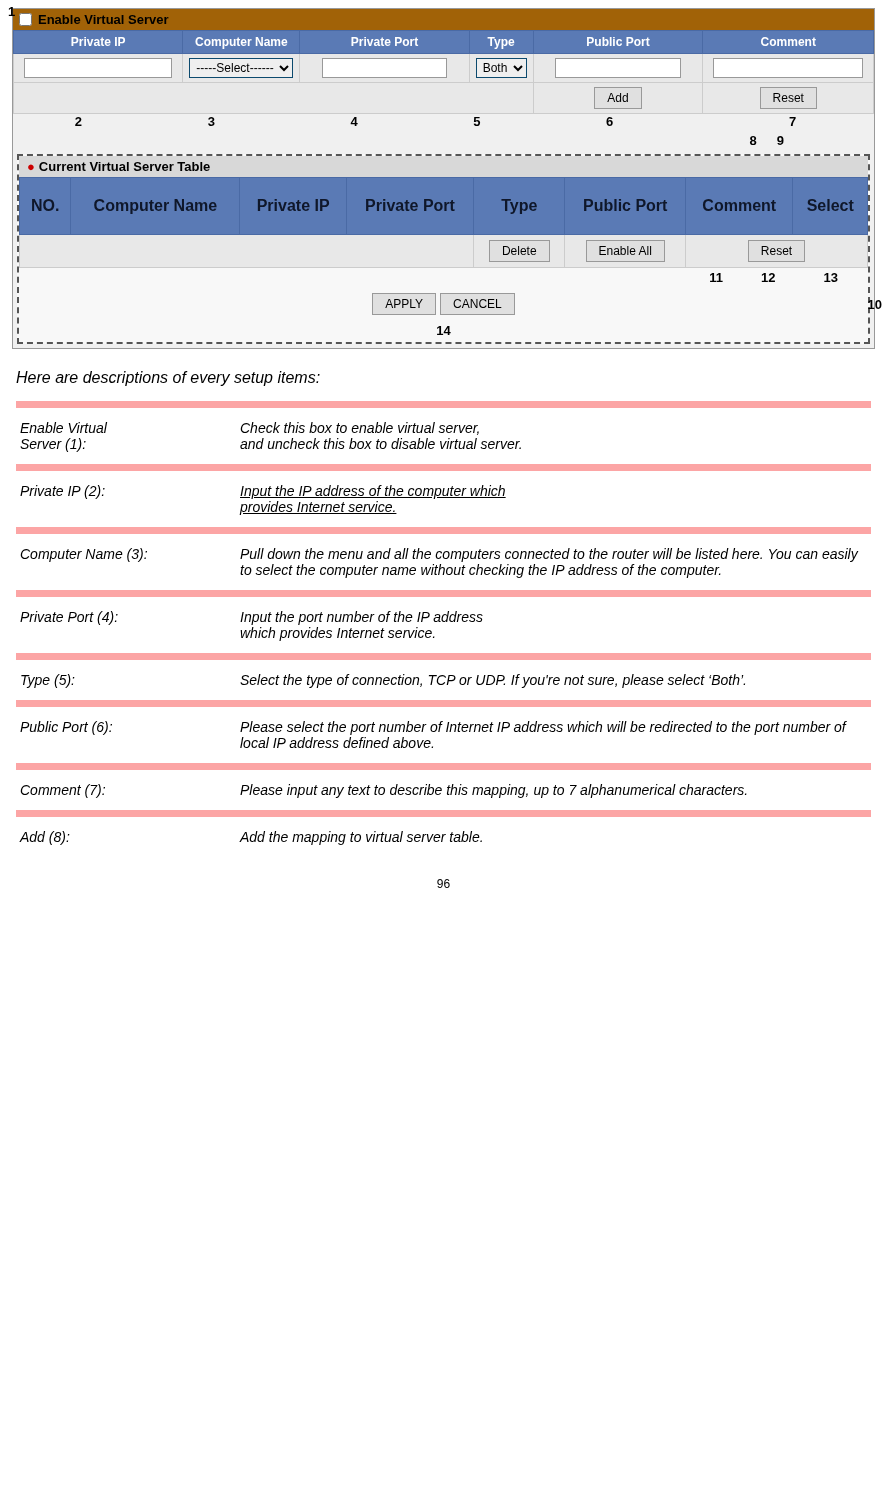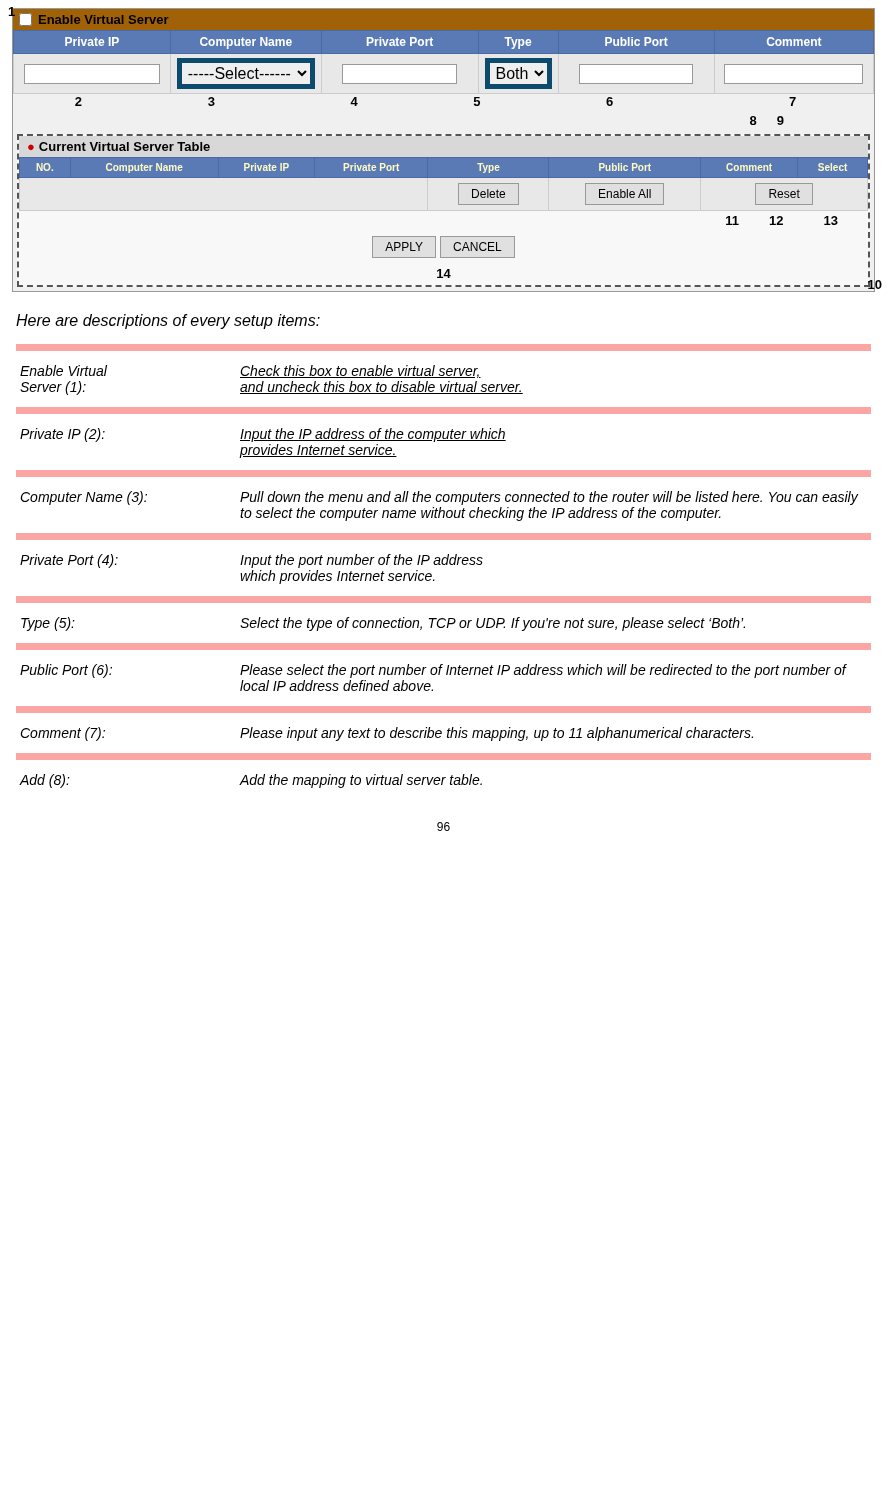--- a/index.html
+++ b/index.html
@@ -53,23 +53,23 @@
       vertical-align: middle;
     }
     .form-table input[type="text"] {
       width: 90%;
       padding: 2px 4px;
       font-size: 12px;
       border: 1px solid #999;
       background: #fff;
     }
     .form-table select {
-      font-size: 16px;
+      font-size: 12px;
       padding: 1px 2px;
-      border: 5px solid #0c4a6e;
+      border: 1px solid #0c4a6e;
     }
 
     .btn-add, .btn-reset-top, .btn-apply, .btn-cancel, .btn-delete, .btn-delete-all, .btn-reset-table {
       padding: 3px 12px;
       font-size: 12px;
       border: 1px solid #999;
       background: #e0e0e0;
       cursor: pointer;
     }
 
@@ -88,25 +88,25 @@
       display: flex;
       align-items: center;
       gap: 4px;
     }
     .current-table {
       width: 100%;
       border-collapse: collapse;
     }
     .current-table th {
       background: #5a7ab5;
-      color: #fef9c3;
-      font-size: 10px;
+      color: #0f172a;
+      font-size: 16px;
       font-weight: bold;
       text-align: center;
-      padding: 4px 6px;
+      padding: 19px 6px;
       border: 1px solid #4a6aa5;
     }
     .current-table td {
       background: #e8e8e8;
       padding: 5px 6px;
       border: 1px solid #ccc;
       text-align: center;
       font-size: 12px;
     }
 
@@ -202,20 +202,29 @@
             <td>
               <select>
                 <option>Both</option>
               </select>
             </td>
             <td>
               <input type="text" style="width: 80%;">
             </td>
             <td>
               <input type="text" style="width: 95%;">
+            </td>
+          </tr>
+          <tr>
+            <td colspan="4"></td>
+            <td>
+              <button class="btn-add">Add</button>
+            </td>
+            <td>
+              <button class="btn-reset-top">Reset</button>
             </td>
           </tr>
         </tbody>
       </table>
     </div>
 
     <div style="display:flex; padding: 0 0 4px 0; font-weight:bold; font-size:13px; justify-content:space-around; padding-left:14px; padding-right: 30px;">
       <span>2</span>
       <span style="margin-left:30px;">3</span>
       <span style="margin-left:40px;">4</span>
@@ -256,21 +265,21 @@
             <td>
               <button class="btn-delete-all">Enable All</button>
             </td>
             <td colspan="2">
               <button class="btn-reset-table">Reset</button>
             </td>
           </tr>
         </tbody>
       </table>
 
-      <div style="display:flex; justify-content:flex-end; padding: 2px 10px 2px 0; font-weight:bold; font-size:13px; gap:30px;">
+      <div style="display:flex; justify-content:flex-end; padding: 2px 10px 2px 0; font-weight:bold; font-size:13px; gap:38px;">
         <span>11</span>
         <span style="margin-right:10px;">12</span>
         <span style="margin-right:20px;">13</span>
       </div>
 
       <div class="apply-row">
         <button class="btn-apply">APPLY</button>
         <button class="btn-cancel">CANCEL</button>
       </div>
       <div style="text-align:center; font-weight:bold; font-size:13px; padding-bottom:4px;">
@@ -281,21 +290,21 @@
 </div>
 
 <div class="desc-section">
   <p class="intro">Here are descriptions of every setup items:</p>
 
   <table class="desc-table">
     <tbody>
       <tr>
         <td style="white-space:pre-line;">Enable Virtual
 Server (1):</td>
-        <td style="white-space:pre-line;text-decoration:underline;">Check this box to enable virtual server,
+        <td style="white-space:pre-line;">Check this box to enable virtual server,
 and uncheck this box to disable virtual server.</td>
       </tr>
       <tr>
         <td>Private IP (2):</td>
         <td style="white-space:pre-line;text-decoration:underline;">Input the IP address of the computer which
 provides Internet service.</td>
       </tr>
       <tr>
         <td>Computer Name (3):</td>
         <td>Pull down the menu and all the computers connected to the router will be listed here. You can easily to select the computer name without checking the IP address of the computer.</td>
@@ -308,21 +317,21 @@
       <tr>
         <td>Type (5):</td>
         <td>Select the type of connection, TCP or UDP. If you're not sure, please select ‘Both’.</td>
       </tr>
       <tr>
         <td>Public Port (6):</td>
         <td>Please select the port number of Internet IP address which will be redirected to the port number of local IP address defined above.</td>
       </tr>
       <tr>
         <td>Comment (7):</td>
-        <td>Please input any text to describe this mapping, up to 11 alphanumerical characters.</td>
+        <td>Please input any text to describe this mapping, up to 7 alphanumerical characters.</td>
       </tr>
       <tr>
         <td>Add (8):</td>
         <td>Add the mapping to virtual server table.</td>
       </tr>
     </tbody>
   </table>
 </div>
 
 <div class="page-num">96</div>

